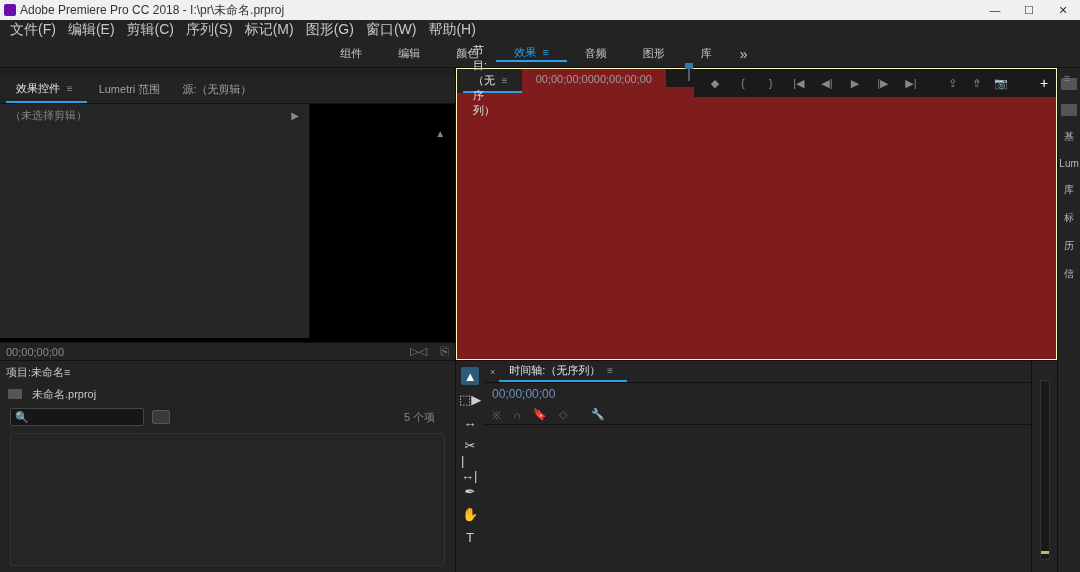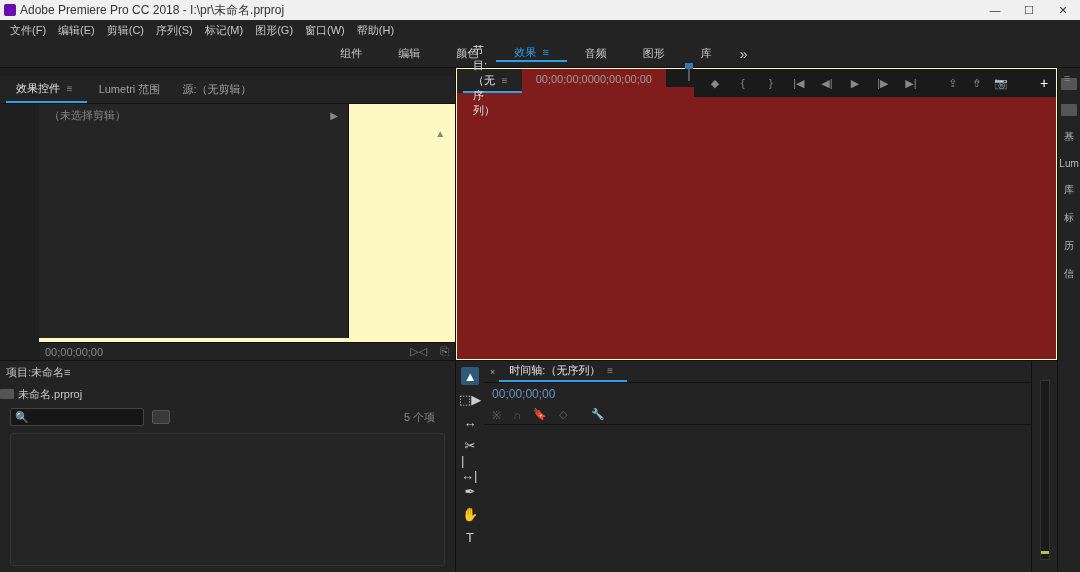--- a/index.html
+++ b/index.html
@@ -3,43 +3,43 @@
 <meta charset="utf-8">
 <style>
 * { margin:0; padding:0; box-sizing:border-box; font-family:"Microsoft YaHei",Arial,sans-serif; font-size:11px; user-select:none; }
 body { width:1080px; height:572px; background:#1f1f1f; color:#c8c8c8; overflow:hidden; }
 .titlebar { height:20px; background:#f0f0f0; display:flex; align-items:center; color:#333; }
 .titlebar .logo { width:12px; height:12px; margin:0 4px; background:#6a0dad; border-radius:2px; }
 .titlebar .title { flex:1; font-size:12px; color:#333; }
 .winbtns { display:flex; }
 .winbtn { width:34px; height:20px; display:flex; align-items:center; justify-content:center; color:#333; font-size:11px; }
 .menubar { height:20px; background:#232323; display:flex; align-items:center; padding:0 4px; color:#c8c8c8; }
-.menubar span { padding:0 6px; font-size:11px; }
+.menubar span { padding:0 6px; font-size:14px; }
 .workspace-bar { height:28px; background:#232323; display:flex; align-items:center; justify-content:center; border-bottom:1px solid #111; }
 .ws-item { padding:0 18px; font-size:11px; color:#c8c8c8; }
 .ws-item.active { color:#2e9ee6; border-bottom:2px solid #2e9ee6; }
 .ws-overflow { color:#c8c8c8; padding:0 10px; font-size:14px; }
 .main { display:flex; height:calc(100% - 68px); }
 .left-col { width:520px; display:flex; flex-direction:column; }
 .right-col { flex:1; display:flex; flex-direction:column; border-left:1px solid #111; }
 .right-sidebar { width:26px; background:#232323; display:flex; flex-direction:column; align-items:center; border-left:1px solid #111; padding-top:10px; gap:14px; }
 .rsb-item { font-size:10px; color:#b8b8b8; writing-mode:horizontal-tb; text-align:center; }
 .panel-tabs { height:28px; display:flex; align-items:center; background:#232323; gap:2px; padding-left:6px; border-bottom:1px solid #111;margin-top:8px; }
 .panel-tab { font-size:11px; color:#a0a0a0; padding:0 10px; height:100%; display:flex; align-items:center; }
 .panel-tab.active { color:#e0e0e0; border-bottom:2px solid #2e9ee6; }
 .tab-menu { color:#888; padding:0 4px; font-size:10px; }
-.effect-controls-body { flex:1; background:#fef9c3; position:relative;margin-left:39px; }
+.effect-controls-body { flex:1; background:#000000; position:relative; }
 .ec-title { display:flex; align-items:center; justify-content:space-between; padding:4px 10px; color:#888; font-size:11px; }
 .ec-title-arrow { font-size:10px; color:#888; }
 .ec-divider { position:absolute; right:10px; top:24px; font-size:10px; color:#888; }
 .ec-left-col { position:absolute; left:0; top:0; bottom:22px; width:310px; background:#252525; border-right:1px solid #111;}
 .ec-footer { position:absolute; bottom:0; left:0; right:0; height:18px; background:#232323; border-top:1px solid #111; display:flex; align-items:center; justify-content:space-between; padding:0 6px; color:#888; font-size:10px; }
 .project-panel { height:212px; background:#232323; display:flex; flex-direction:column; border-top:1px solid #111; }
 .proj-header { height:22px; display:flex; align-items:center; padding:0 6px; background:#232323; color:#c8c8c8; }
-.proj-row { height:22px; display:flex; align-items:center; padding:0 0; gap:4px;text-align:center; }
+.proj-row { height:22px; display:flex; align-items:center; padding:0 8px; gap:10px;text-align:center; }
 .bin-icon { width:14px; height:10px; background:#555; border-radius:1px; }
 .proj-search { height:24px; display:flex; align-items:center; padding:0 10px; gap:8px; }
 .search-box { display:flex; align-items:center; background:#161616; border:1px solid #444; border-radius:2px; height:18px; }
 .search-box .mag { padding:0 4px; font-size:11px; color:#888; }
 .search-box input { background:transparent; border:none; outline:none; color:#c8c8c8; font-size:11px; width:110px; height:16px;}
 .bin-btn { width:18px; height:14px; background:#3a3a3a; border:1px solid #555; border-radius:2px; }
 .proj-count { margin-left:auto; color:#888; font-size:11px; padding-right:10px;}
 .proj-body { flex:1; margin:4px 10px 6px 10px; background:#252525; border:1px solid #333; border-radius:3px; }
 .program-panel { flex:1; display:flex; background:#7f1d1d; border:1px solid #fef9c3; }
 .prog-tabs { height:24px; display:flex; align-items:center; padding-left:6px; background:#232323; }

